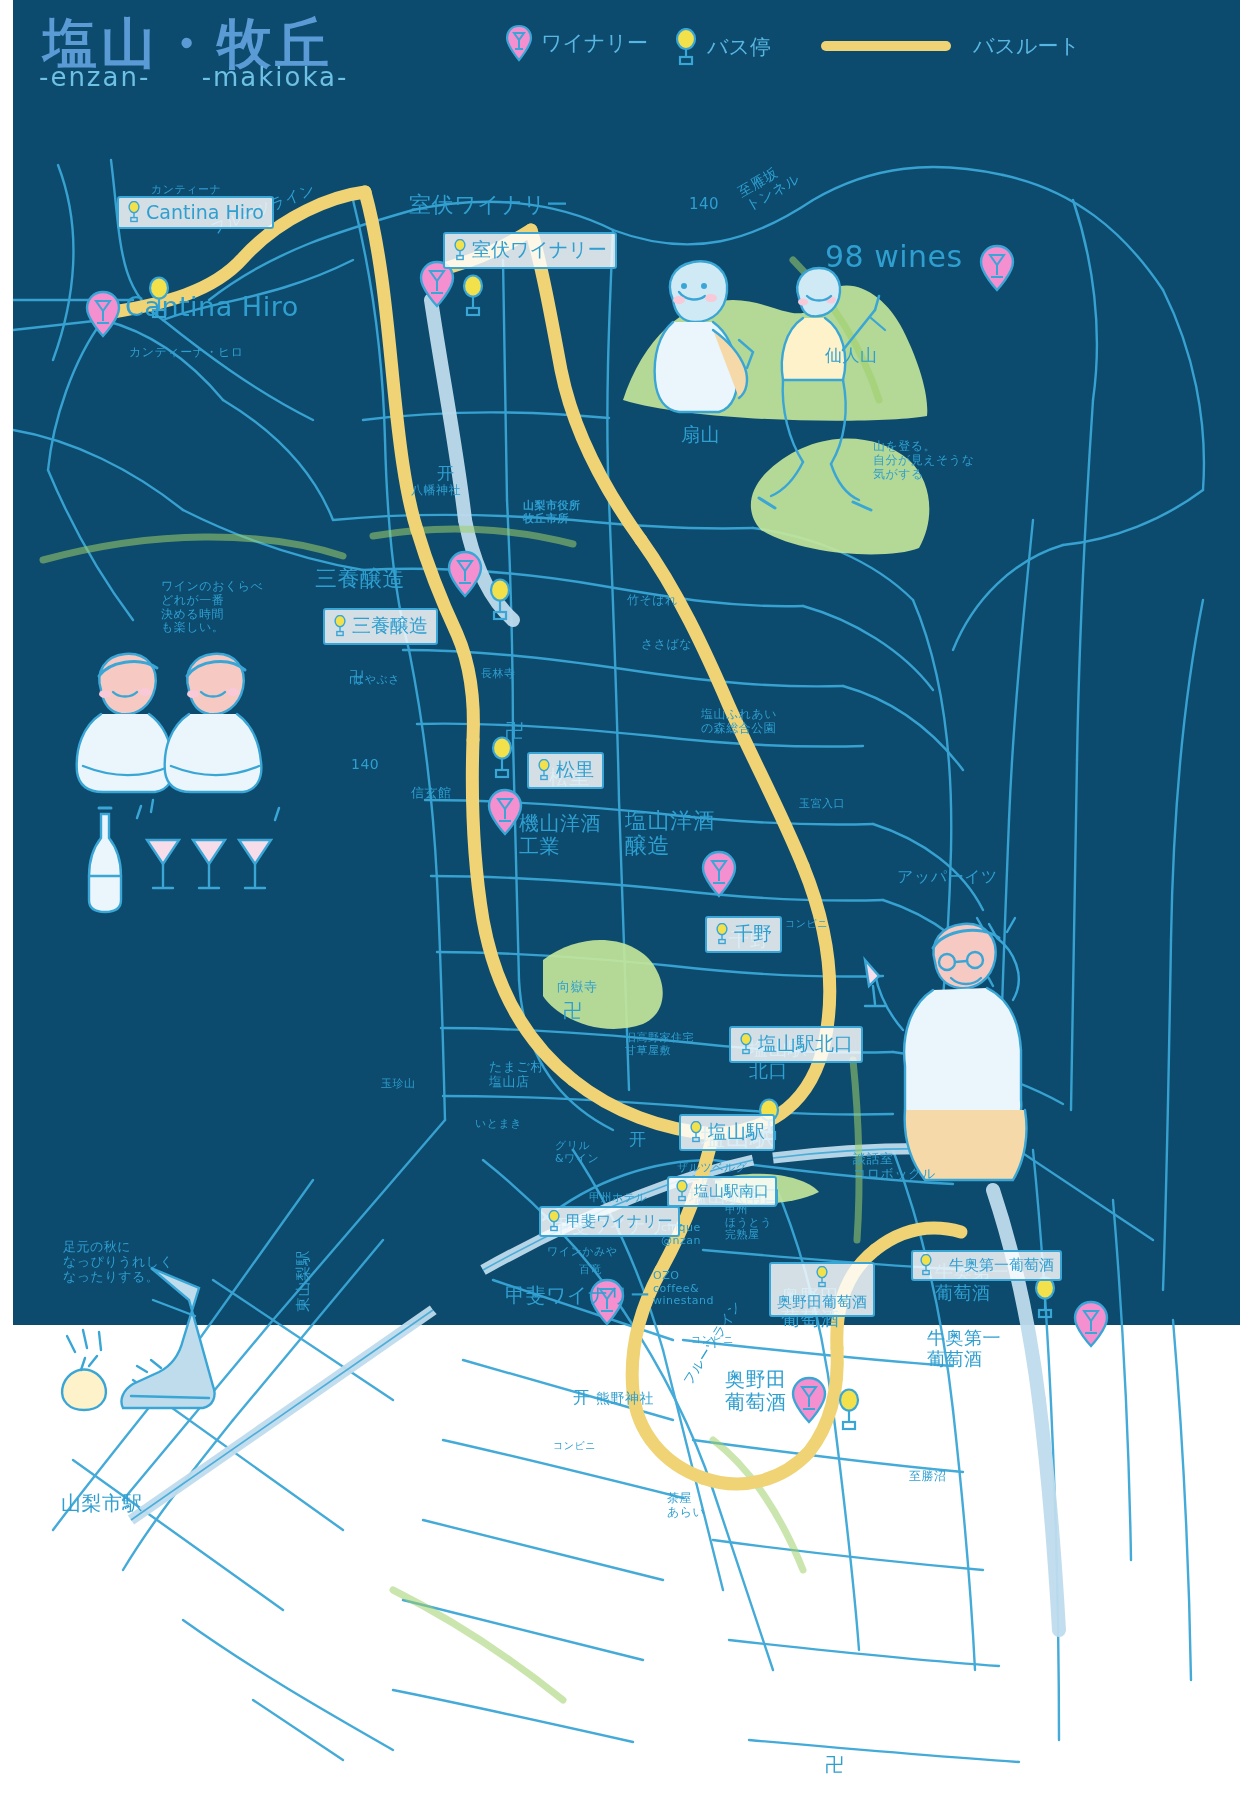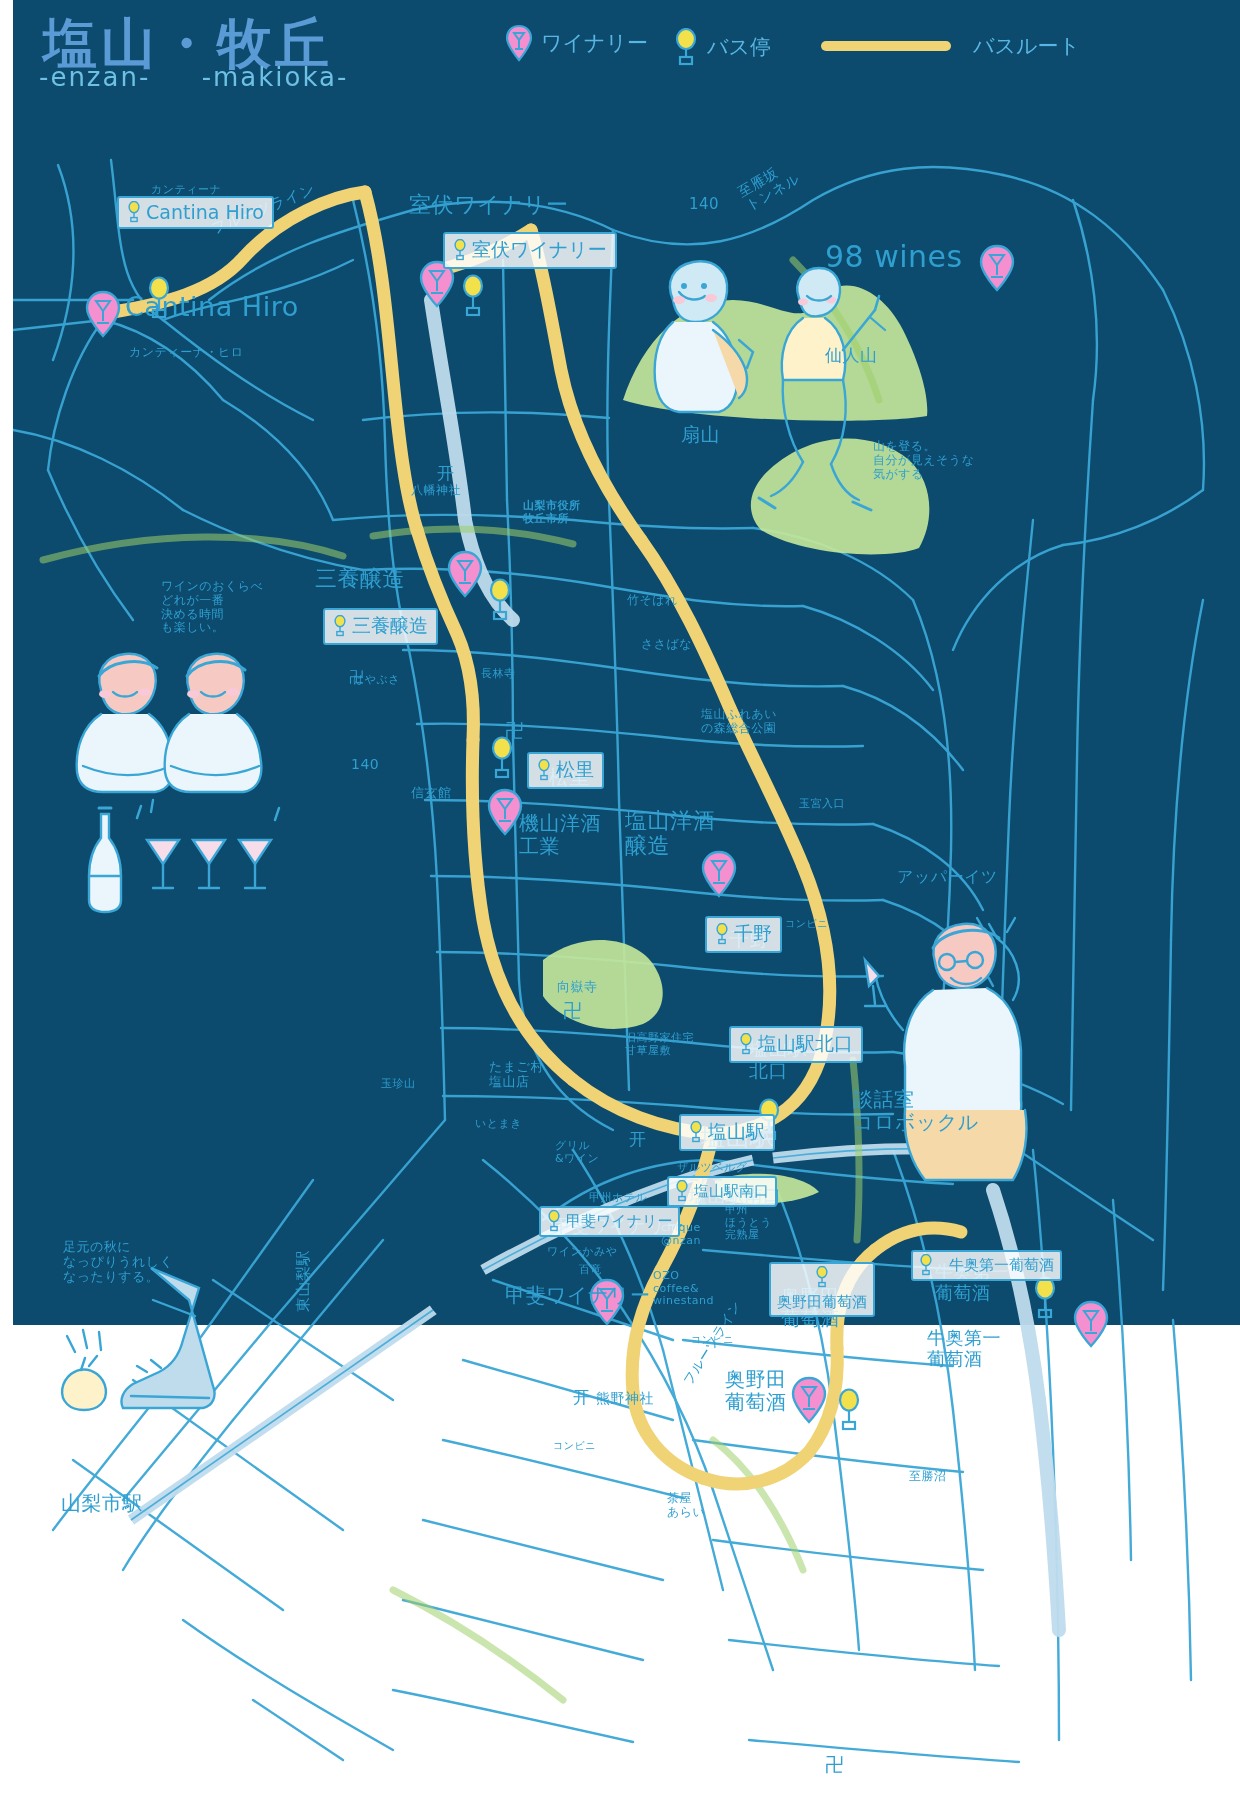--- a/index.html
+++ b/index.html
@@ -435,21 +435,21 @@
 醸造</div>
       <div class="lbl" style="left: 786px; top: 798px; font-size: 11px;">玉宮入口</div>
       <div class="lbl" style="left: 716px; top: 928px; font-size: 20px;">千野</div>
       <div class="lbl" style="left: 772px; top: 918px; font-size: 10px;">コンビニ</div>
       <div class="lbl" style="left: 544px; top: 980px; font-size: 13px;">向嶽寺</div>
       <div class="lbl" style="left: 884px; top: 868px; font-size: 16px;">アッパーイツ</div>
       <div class="lbl" style="left: 612px; top: 1032px; font-size: 11px;">旧高野家住宅
 甘草屋敷</div>
       <div class="lbl" style="left: 736px; top: 1038px; font-size: 19px;">塩山駅
 北口</div>
-      <div class="lbl" style="left: 840px; top: 1088px; font-size: 20px;">談話室
+      <div class="lbl" style="left: 840px; top: 1152px; font-size: 13px;">談話室
 コロボックル</div>
       <div class="lbl" style="left: 368px; top: 1078px; font-size: 11px;">玉珍山</div>
       <div class="lbl" style="left: 476px; top: 1060px; font-size: 13px;">たまご村
 塩山店</div>
       <div class="lbl" style="left: 462px; top: 1118px; font-size: 11px;">いとまき</div>
       <div class="lbl" style="left: 688px; top: 1124px; font-size: 24px;">塩山駅</div>
       <div class="lbl" style="left: 542px; top: 1140px; font-size: 11px;">グリル
 &amp;ワイン</div>
       <div class="lbl" style="left: 664px; top: 1162px; font-size: 11px;">ザルツベルグ
 コーヒー</div>

